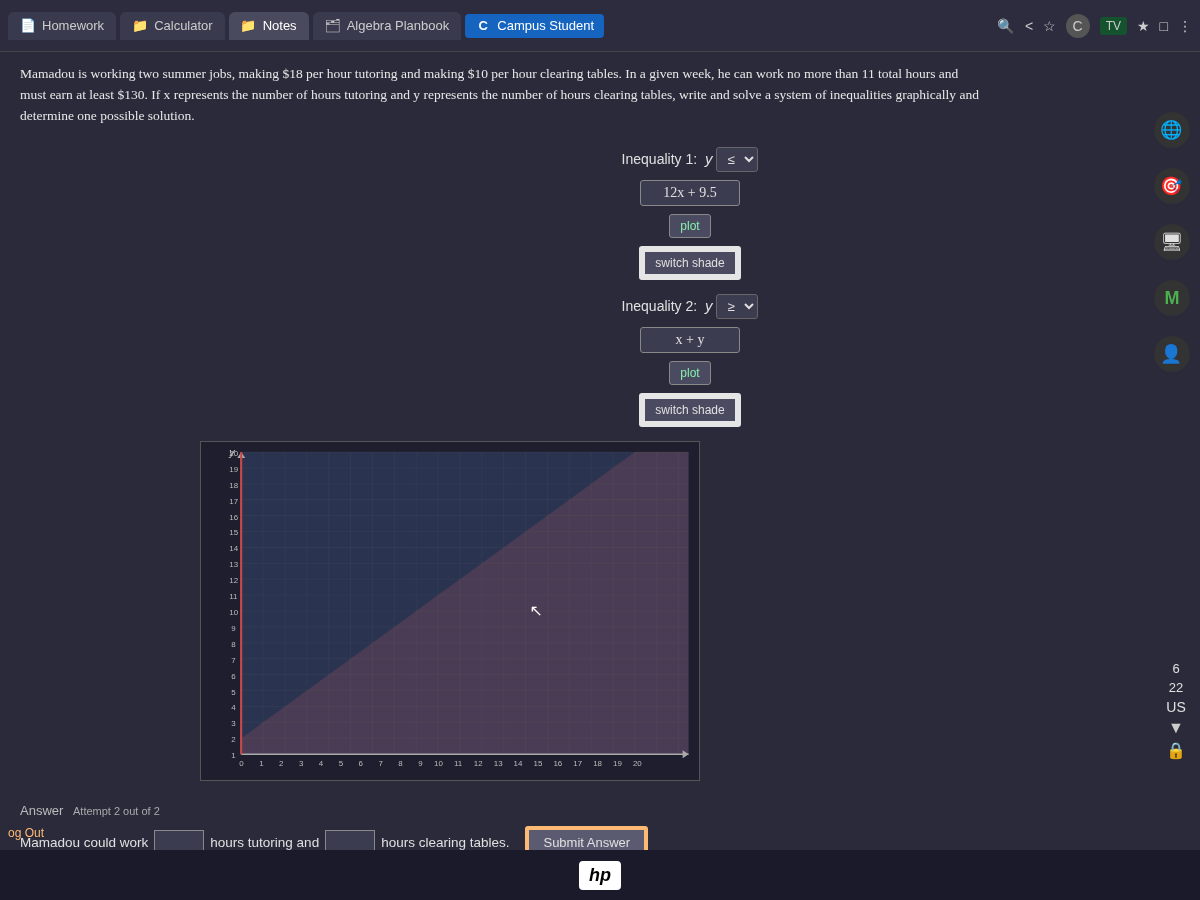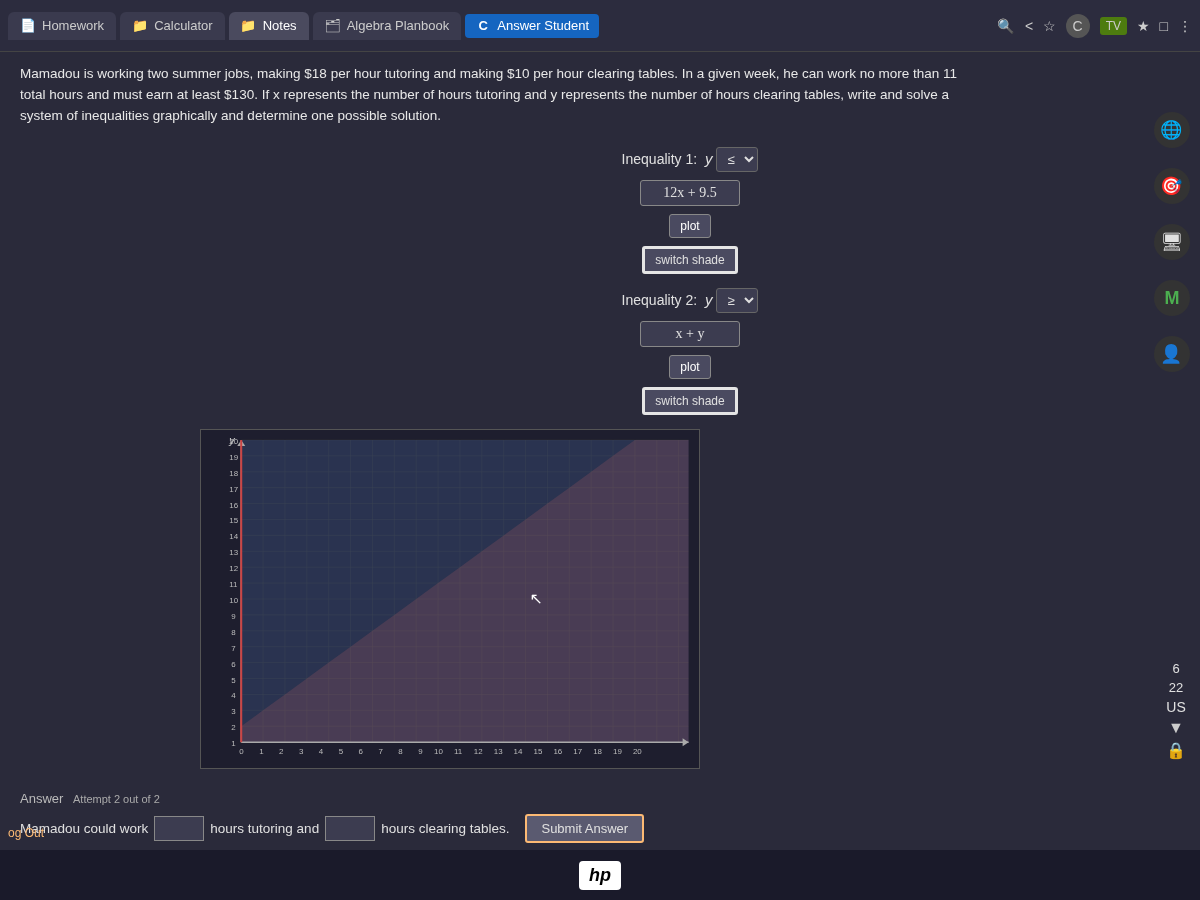--- a/index.html
+++ b/index.html
@@ -68,20 +68,21 @@
       position: relative;
     }
 
     
     .problem-text {
       font-size: 13.5px;
       line-height: 1.55;
       color: #e8e8e8;
       margin-bottom: 20px;
       max-width: 960px;
+      font-family: Liberation Serif, serif;
     }
 
     
     .inequality-row {
       display: flex;
       align-items: center;
       gap: 8px;
       margin-bottom: 14px;
       margin-left: 180px;
       flex-direction: column;
@@ -110,29 +111,29 @@
       padding: 4px 10px;
       font-size: 14px;
       border-radius: 3px;
       min-width: 100px;
       text-align: center;
       font-family: Liberation Serif, serif;
     }
     .btn-plot {
       background: #4a4a60;
       border: 1px solid #888;
-      color: #ffffff;
+      color: #86efac;
       padding: 4px 10px;
       font-size: 12px;
       border-radius: 3px;
       cursor: pointer;
     }
     .btn-switch {
       background: #4a4a60;
-      border: 3px solid #e5e5e5;
+      border: 6px solid #e5e5e5;
       color: #e0e0e0;
       padding: 4px 10px;
       font-size: 12px;
       border-radius: 3px;
       cursor: pointer;
     }
 
     
     .graph-container {
       margin: 10px auto;
@@ -174,21 +175,21 @@
       background: #3c3c50;
       border: 1px solid #888;
       color: #e0e0e0;
       padding: 4px 8px;
       font-size: 13px;
       width: 50px;
       text-align: center;
     }
     .btn-submit {
       background: #5a5a70;
-      border: 2px solid #fdba74;
+      border: 4px solid #fdba74;
       color: #e0e0e0;
       padding: 5px 14px;
       font-size: 13px;
       border-radius: 3px;
       cursor: pointer;
       margin-left: 10px;
     }
 
     
     .side-icons {
@@ -266,28 +267,28 @@
   <div class="tab-item active">
     <span class="tab-icon">📁</span>
     <span>Notes</span>
   </div>
   <div class="tab-item">
     <span class="tab-icon">🗂</span>
     <span>Algebra Planbook</span>
   </div>
   <div class="tab-item tab-campus">
     <span class="tab-icon" style="background:#1565c0;color:#fff;font-weight:bold;border-radius:3px;padding:1px 4px;">C</span>
-    <span>Answer Student</span>
+    <span>Campus Student</span>
   </div>
   <div class="top-bar-right">
     <span style="cursor:pointer;">🔍</span>
     <span style="cursor:pointer;">&lt;</span>
     <span style="cursor:pointer;">☆</span>
     <span style="cursor:pointer;background:#555;border-radius:50%;width:24px;height:24px;display:inline-flex;align-items:center;justify-content:center;">C</span>
-    <span style="cursor:pointer;background:#4d7c0f;border-radius:3px;padding:2px 6px;font-size:12px;text-align:center;">TV</span>
+    <span style="cursor:pointer;background:#14532d;border-radius:3px;padding:2px 6px;font-size:12px;text-align:center;">TV</span>
     <span style="cursor:pointer;">★</span>
     <span style="cursor:pointer;">□</span>
     <span style="cursor:pointer;">⋮</span>
   </div>
 </div>
 
 <div class="main-area">
 
   <div class="problem-text">
     <span>Mamadou is working two summer jobs, making $18 per hour tutoring and making $10 per hour clearing tables. In a given week, he can work no more than 11 total hours and must earn at least $130. If x represents the number of hours tutoring and y represents the number of hours clearing tables, write and solve a system of inequalities graphically and determine one possible solution.</span>

